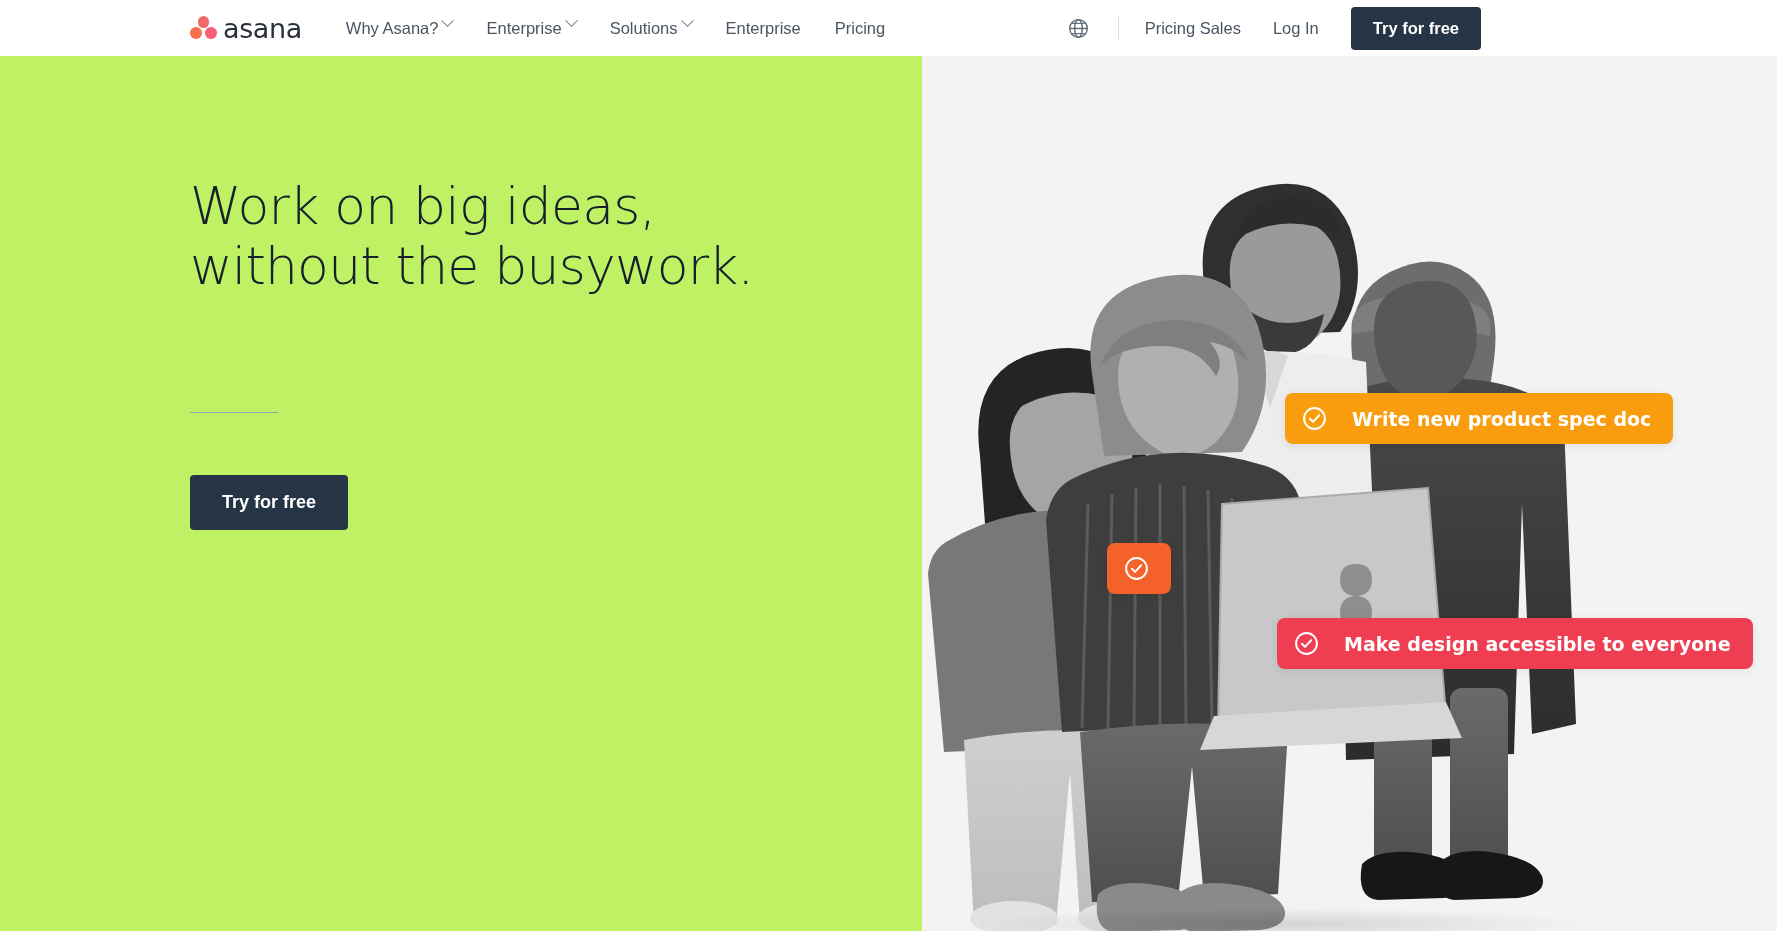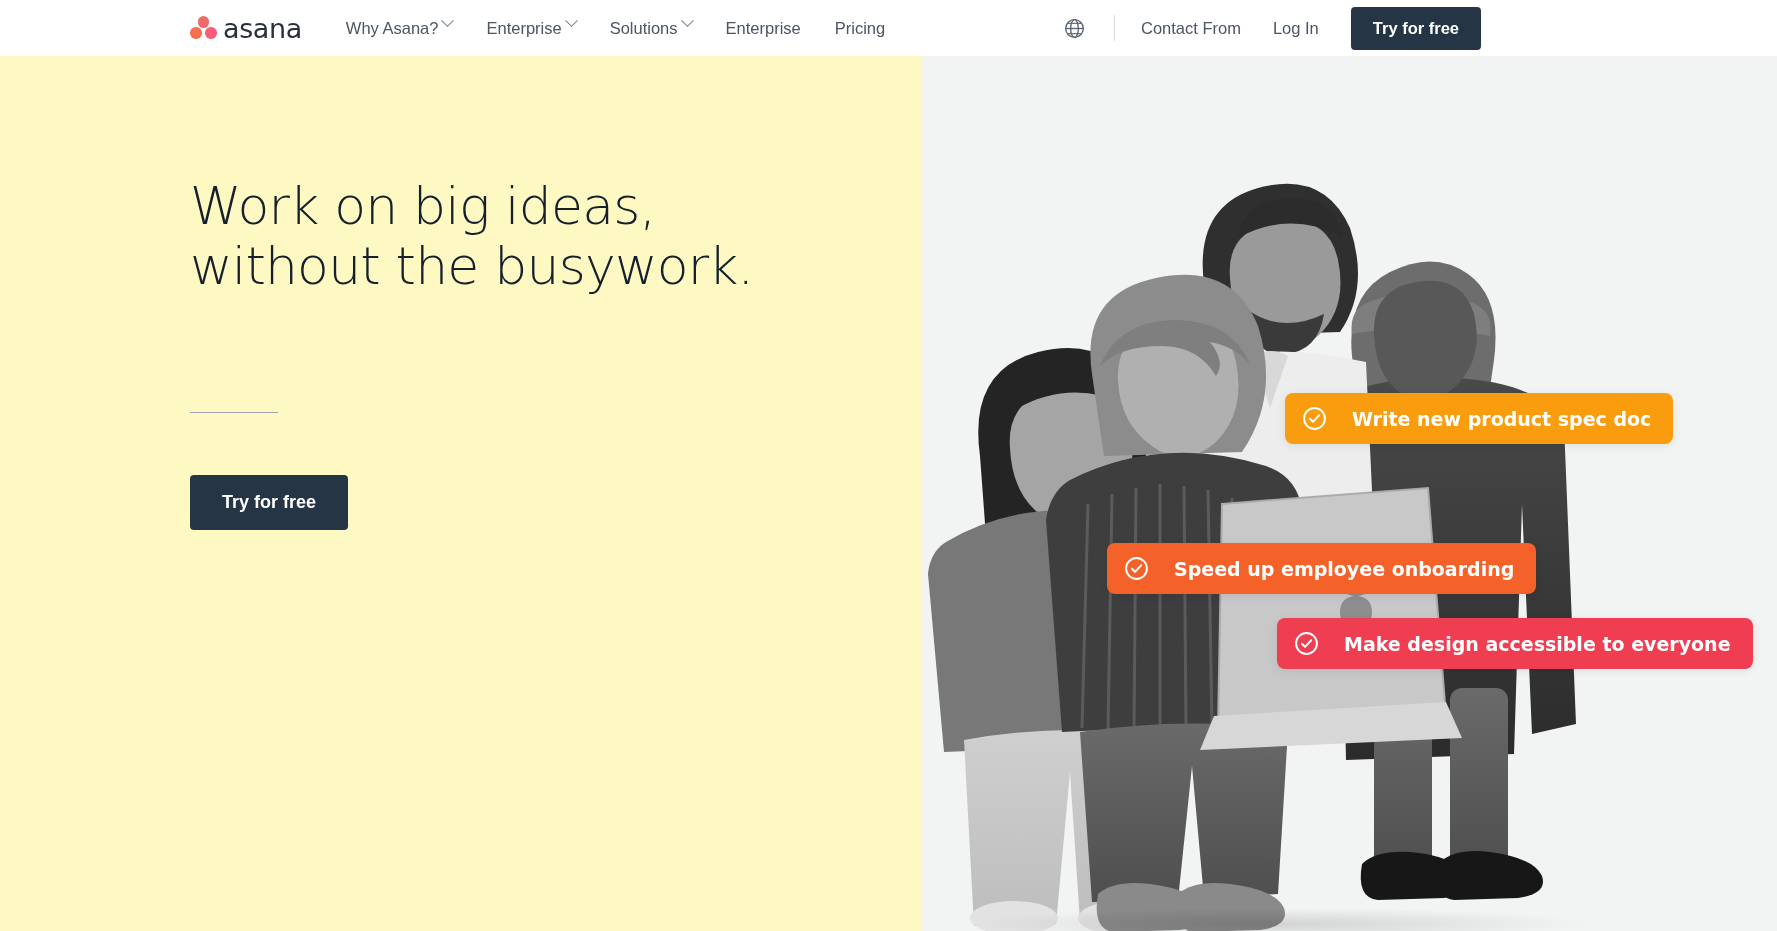--- a/index.html
+++ b/index.html
@@ -111,21 +111,21 @@
     white-space: nowrap;
     font-family: "Liberation Sans", sans-serif;
   }
 
   
   .hero {
     position: absolute;
     top: 56px; left: 0;
     width: 1777px;
     height: 875px;
-    background: #fef9c3;
+    background: #bef264;
   }
 
   .hero-left {
     position: absolute;
     left: 190px;
     top: 120px;
     width: 620px;
   }
 
   .hero-title {
@@ -250,21 +250,21 @@
     <div class="globe-btn">
       <svg width="23" height="23" viewBox="0 0 24 24" fill="none">
         <circle cx="12" cy="12" r="9.2" stroke="#5B6675" stroke-width="1.4"></circle>
         <ellipse cx="12" cy="12" rx="4" ry="9.2" stroke="#5B6675" stroke-width="1.4"></ellipse>
         <line x1="2.9" y1="12" x2="21.1" y2="12" stroke="#5B6675" stroke-width="1.4"></line>
         <line x1="4.3" y1="6.6" x2="19.7" y2="6.6" stroke="#5B6675" stroke-width="1.2"></line>
         <line x1="4.3" y1="17.4" x2="19.7" y2="17.4" stroke="#5B6675" stroke-width="1.2"></line>
       </svg>
     </div>
     <div class="nav-divider"></div>
-    <a class="nav-text-link">Contact From</a>
+    <a class="nav-text-link">Pricing Sales</a>
     <a class="nav-text-link">Log In</a>
     <button class="nav-cta">Try for free</button>
   </div>
 </header>
 
 <main class="hero">
 
   <div class="hero-left">
     <h1 class="hero-title">Work on big ideas,
 without the busywork.</h1>
@@ -366,21 +366,20 @@
           <path d="M7.6 12.3 L10.6 15.2 L16.5 8.9" stroke="#ffffff" stroke-width="1.9" stroke-linecap="round" stroke-linejoin="round"></path>
         </svg>
         <span>Write new product spec doc</span>
       </div>
 
       <div class="badge badge-2">
         <svg class="check" viewBox="0 0 24 24" fill="none">
           <circle cx="12" cy="12" r="10" stroke="#ffffff" stroke-width="1.9"></circle>
           <path d="M7.6 12.3 L10.6 15.2 L16.5 8.9" stroke="#ffffff" stroke-width="1.9" stroke-linecap="round" stroke-linejoin="round"></path>
         </svg>
-        <span>Speed up employee onboarding</span>
       </div>
 
       <div class="badge badge-3">
         <svg class="check" viewBox="0 0 24 24" fill="none">
           <circle cx="12" cy="12" r="10" stroke="#ffffff" stroke-width="1.9"></circle>
           <path d="M7.6 12.3 L10.6 15.2 L16.5 8.9" stroke="#ffffff" stroke-width="1.9" stroke-linecap="round" stroke-linejoin="round"></path>
         </svg>
         <span>Make design accessible to everyone</span>
       </div>
 

